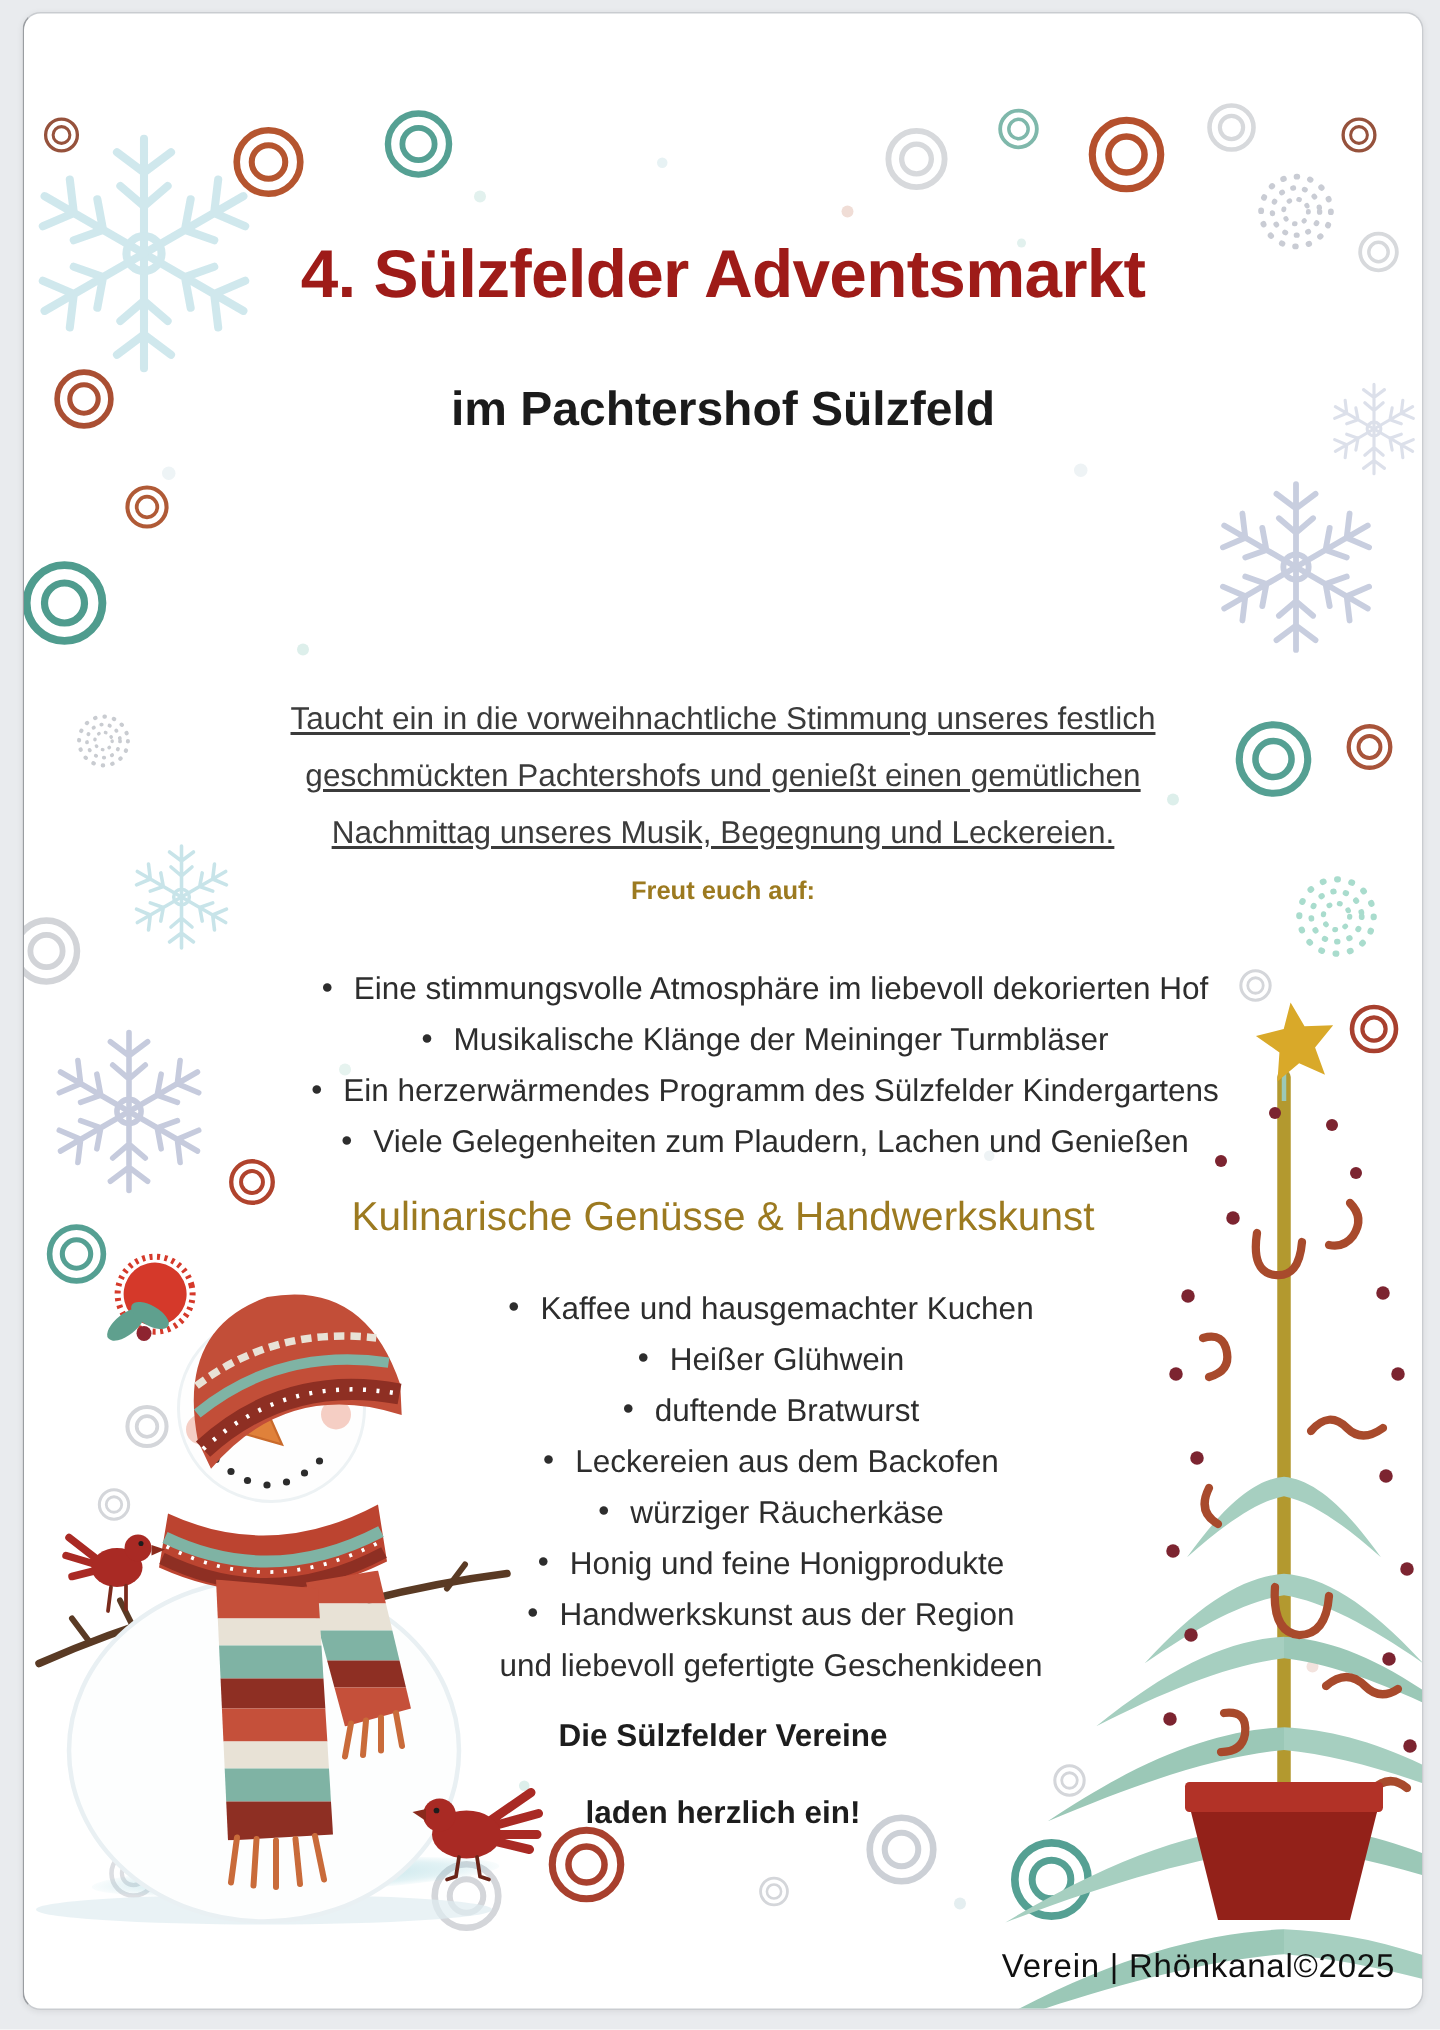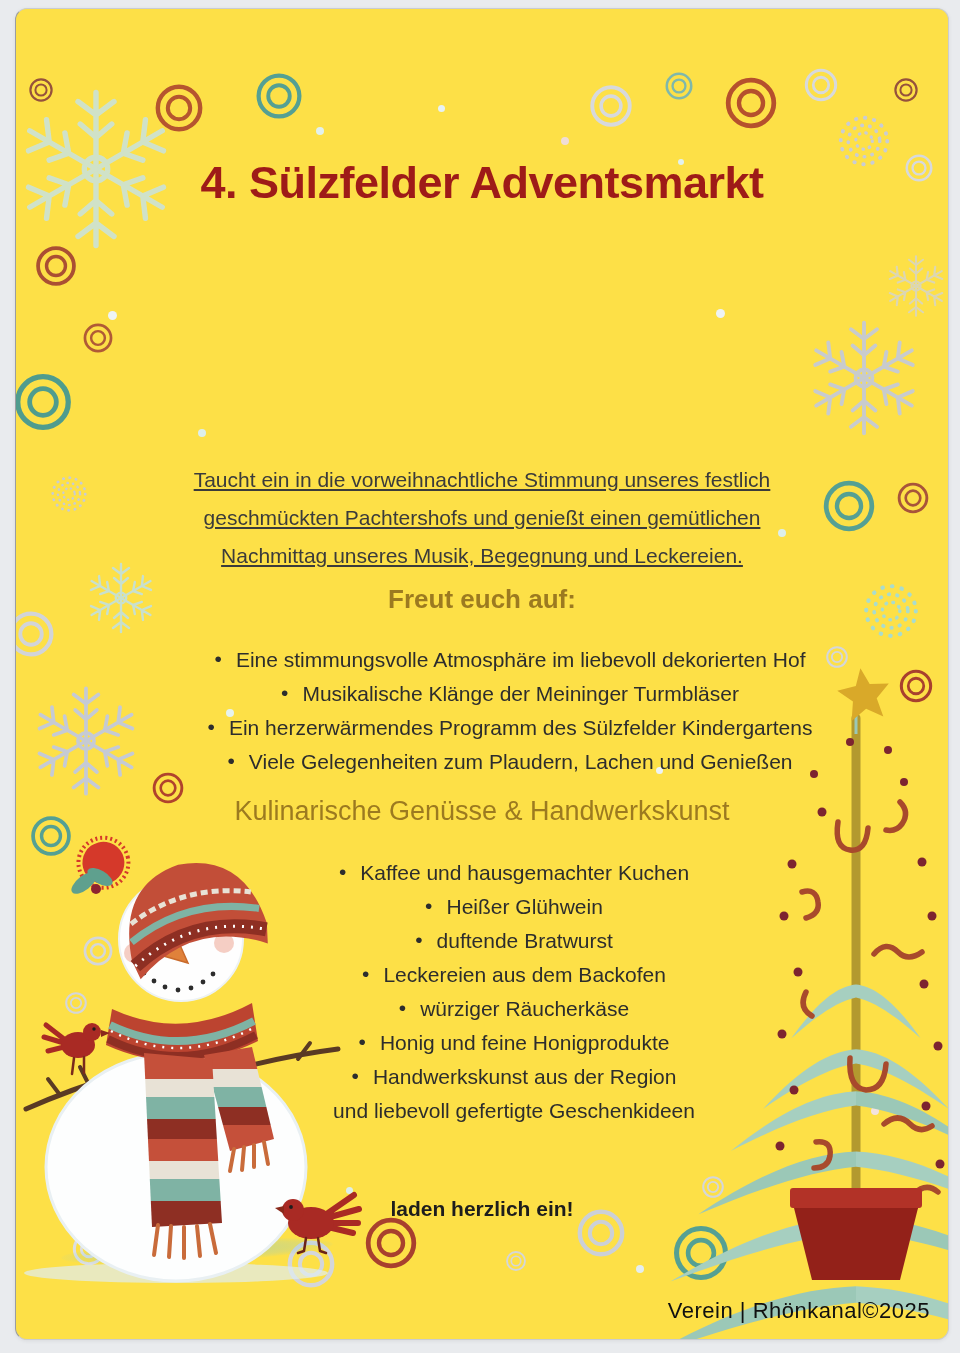--- a/index.html
+++ b/index.html
@@ -5,32 +5,32 @@
   html,body{margin:0;padding:0;}
   body{
     width:960px;height:1353px;
     background:#e9ebee;
     font-family:"Liberation Sans", sans-serif;
     position:relative;
     overflow:hidden;
   }
   .page{
     position:absolute;left:15px;top:8px;width:932px;height:1330px;
-    background:#fde047;border:1px solid #c9ccd0;border-left-color:#9a9da1;
+    background:#ffffff;border:1px solid #c9ccd0;border-left-color:#9a9da1;
     border-radius:12px;overflow:hidden;
     box-shadow:0 1px 4px rgba(0,0,0,.07);
   }
   .t-center{position:absolute;left:0;width:100%;text-align:center;}
   .title{
     font-size:45px;font-weight:bold;color:var(--title-red,#9e1b18);
     letter-spacing:-.5px;
   }
   .when{font-size:32px;font-weight:bold;color:#1b1b1b;line-height:54px;}
   .intro{font-size:21px;color:#3b3b3b;line-height:38px;text-decoration:underline;}
-  .gold-h1{font-size:26px;font-weight:bold;color:var(--heading-gold,#9c7a20);}
+  .gold-h1{font-size:17px;font-weight:bold;color:var(--heading-gold,#9c7a20);}
   .gold-h2{font-size:27px;font-weight:normal;color:var(--heading-gold,#9c7a20);}
   ul.blist{list-style:none;margin:0;padding:0;font-size:21px;color:var(--body-text,#2d2d2d);line-height:34px;}
   ul.blist li{text-align:center;}
   ul.blist li.bullet::before{content:"\2022";display:inline-block;margin-right:14px;transform:translateY(-1px);}
   .closing{font-size:21px;font-weight:bold;color:#1d1d1d;}
   .watermark{
     position:absolute;right:18px;top:1289px;font-size:22px;color:#101010;
     letter-spacing:.5px;
   }
   .deco{position:absolute;display:block;overflow:visible;}
@@ -214,20 +214,21 @@
   <div class="dot" style="left:210px;top:700px;width:8px;height:8px;background:#e6f3ef"></div>
   <div class="dot" style="left:640px;top:758px;width:7px;height:7px;background:#eef3f5"></div>
   <div class="dot" style="left:330px;top:1178px;width:7px;height:7px;background:#ddefeb"></div>
   <div class="dot" style="left:620px;top:1256px;width:8px;height:8px;background:#e4eef0"></div>
   <div class="dot" style="left:855px;top:1098px;width:8px;height:8px;background:#f3e3de"></div>
   <div class="dot" style="left:120px;top:1205px;width:7px;height:7px;background:#e6f3ef"></div>
 
   <div class="t-center title" style="top:148px">4. Sülzfelder Adventsmarkt</div>
 
   <div class="t-center when" style="top:236px">
+    <div>im Pachtershof Sülzfeld</div>
   </div>
 
   <div class="t-center intro" style="top:452px">
     <div>Taucht ein in die vorweihnachtliche Stimmung unseres festlich</div>
     <div>geschmückten Pachtershofs und genießt einen gemütlichen</div>
     <div>Nachmittag unseres Musik, Begegnung und Leckereien.</div>
   </div>
 
   <div class="t-center gold-h1" style="top:575px">Freut euch auf:</div>
 
@@ -244,20 +245,21 @@
     <li class="bullet">Kaffee und hausgemachter Kuchen</li>
     <li class="bullet">Heißer Glühwein</li>
     <li class="bullet">duftende Bratwurst</li>
     <li class="bullet">Leckereien aus dem Backofen</li>
     <li class="bullet">würziger Räucherkäse</li>
     <li class="bullet">Honig und feine Honigprodukte</li>
     <li class="bullet">Handwerkskunst aus der Region</li>
     <li>und liebevoll gefertigte Geschenkideen</li>
   </ul>
 
+  <div class="t-center closing" style="top:1137px">Die Sülzfelder Vereine</div>
   <div class="t-center closing" style="top:1188px">laden herzlich ein!</div>
 
   <div class="swish"></div>
 
   <svg class="deco" style="left:10px;top:818px;width:320px;height:452px" viewBox="0 0 320 452">
 
     <ellipse cx="150" cy="446" rx="152" ry="10" fill="#dfecf1" opacity=".7"></ellipse>
 
     <path d="M0 282 Q45 262 98 246" fill="none" stroke="#5a3a24" stroke-width="5" stroke-linecap="round"></path>
     <path d="M34 268 L22 252 M62 256 L54 240" stroke="#5a3a24" stroke-width="4" stroke-linecap="round"></path>

